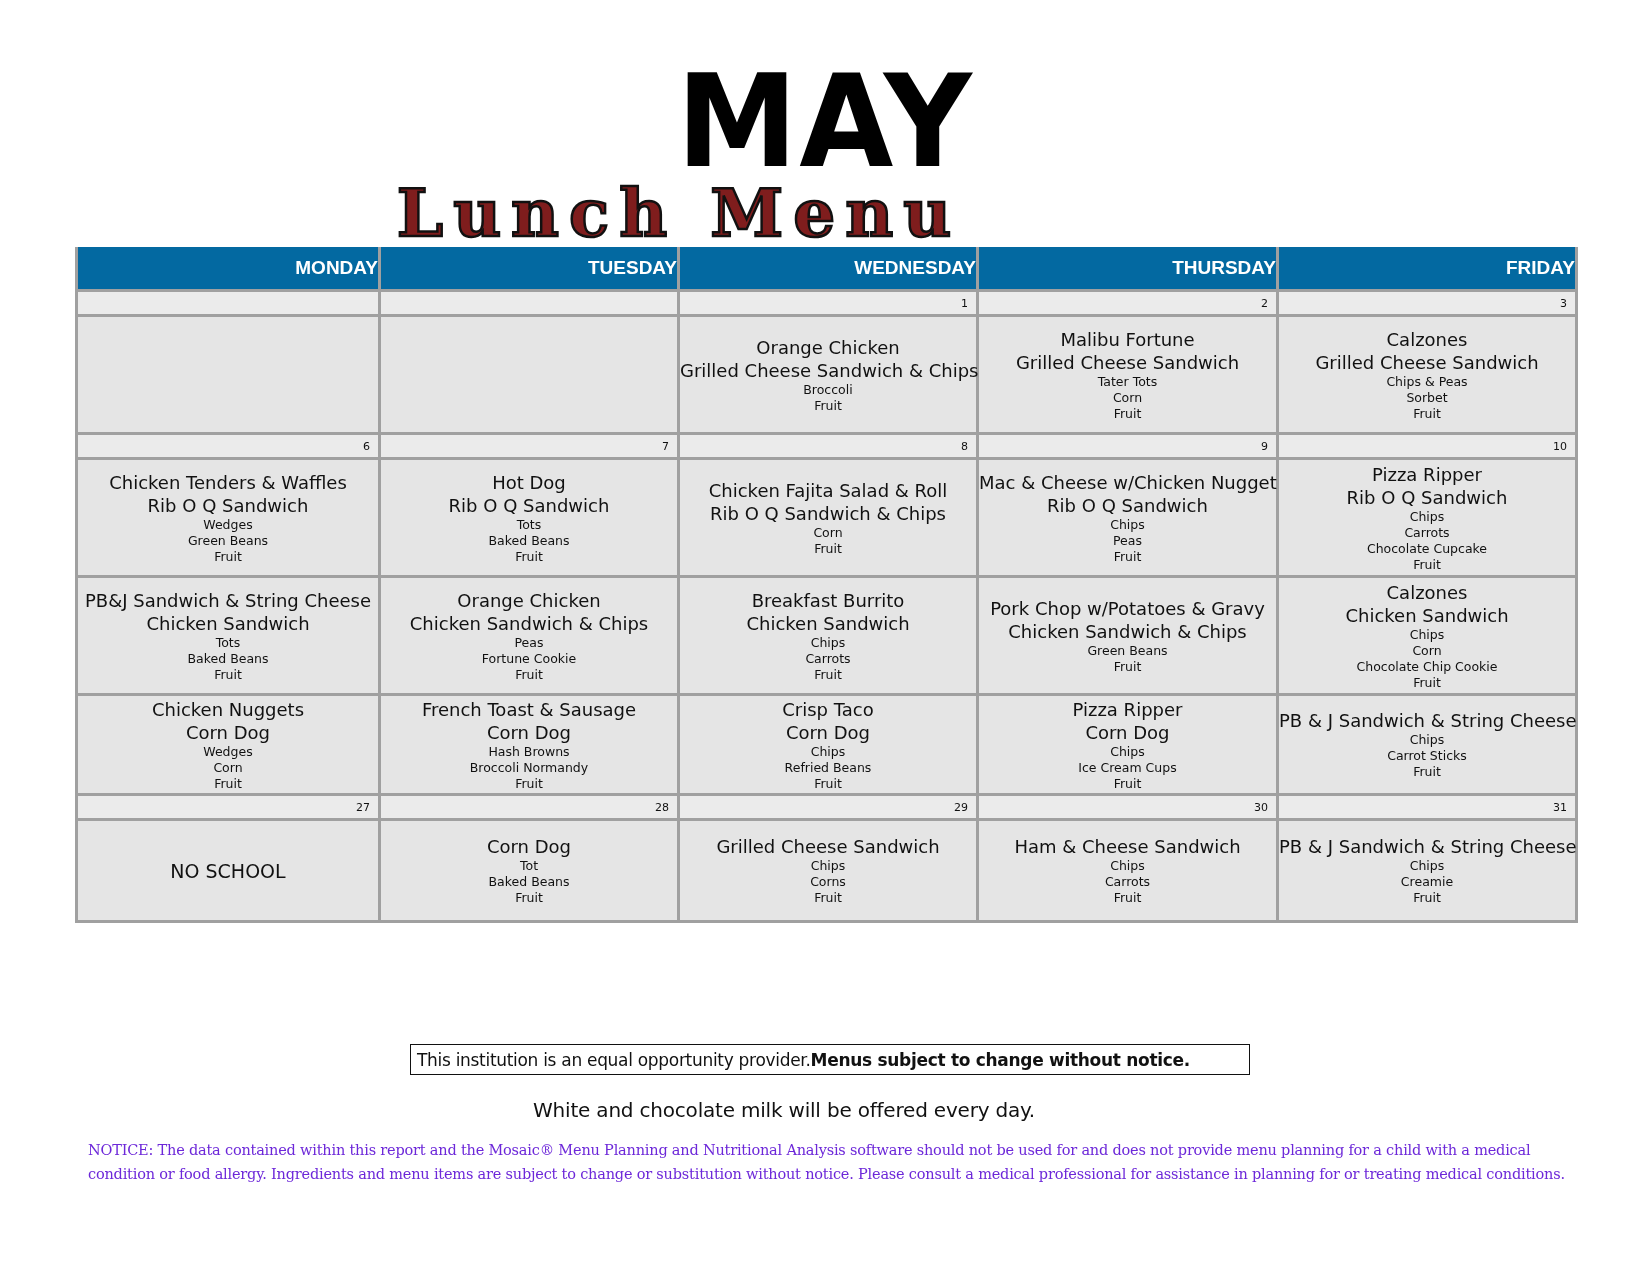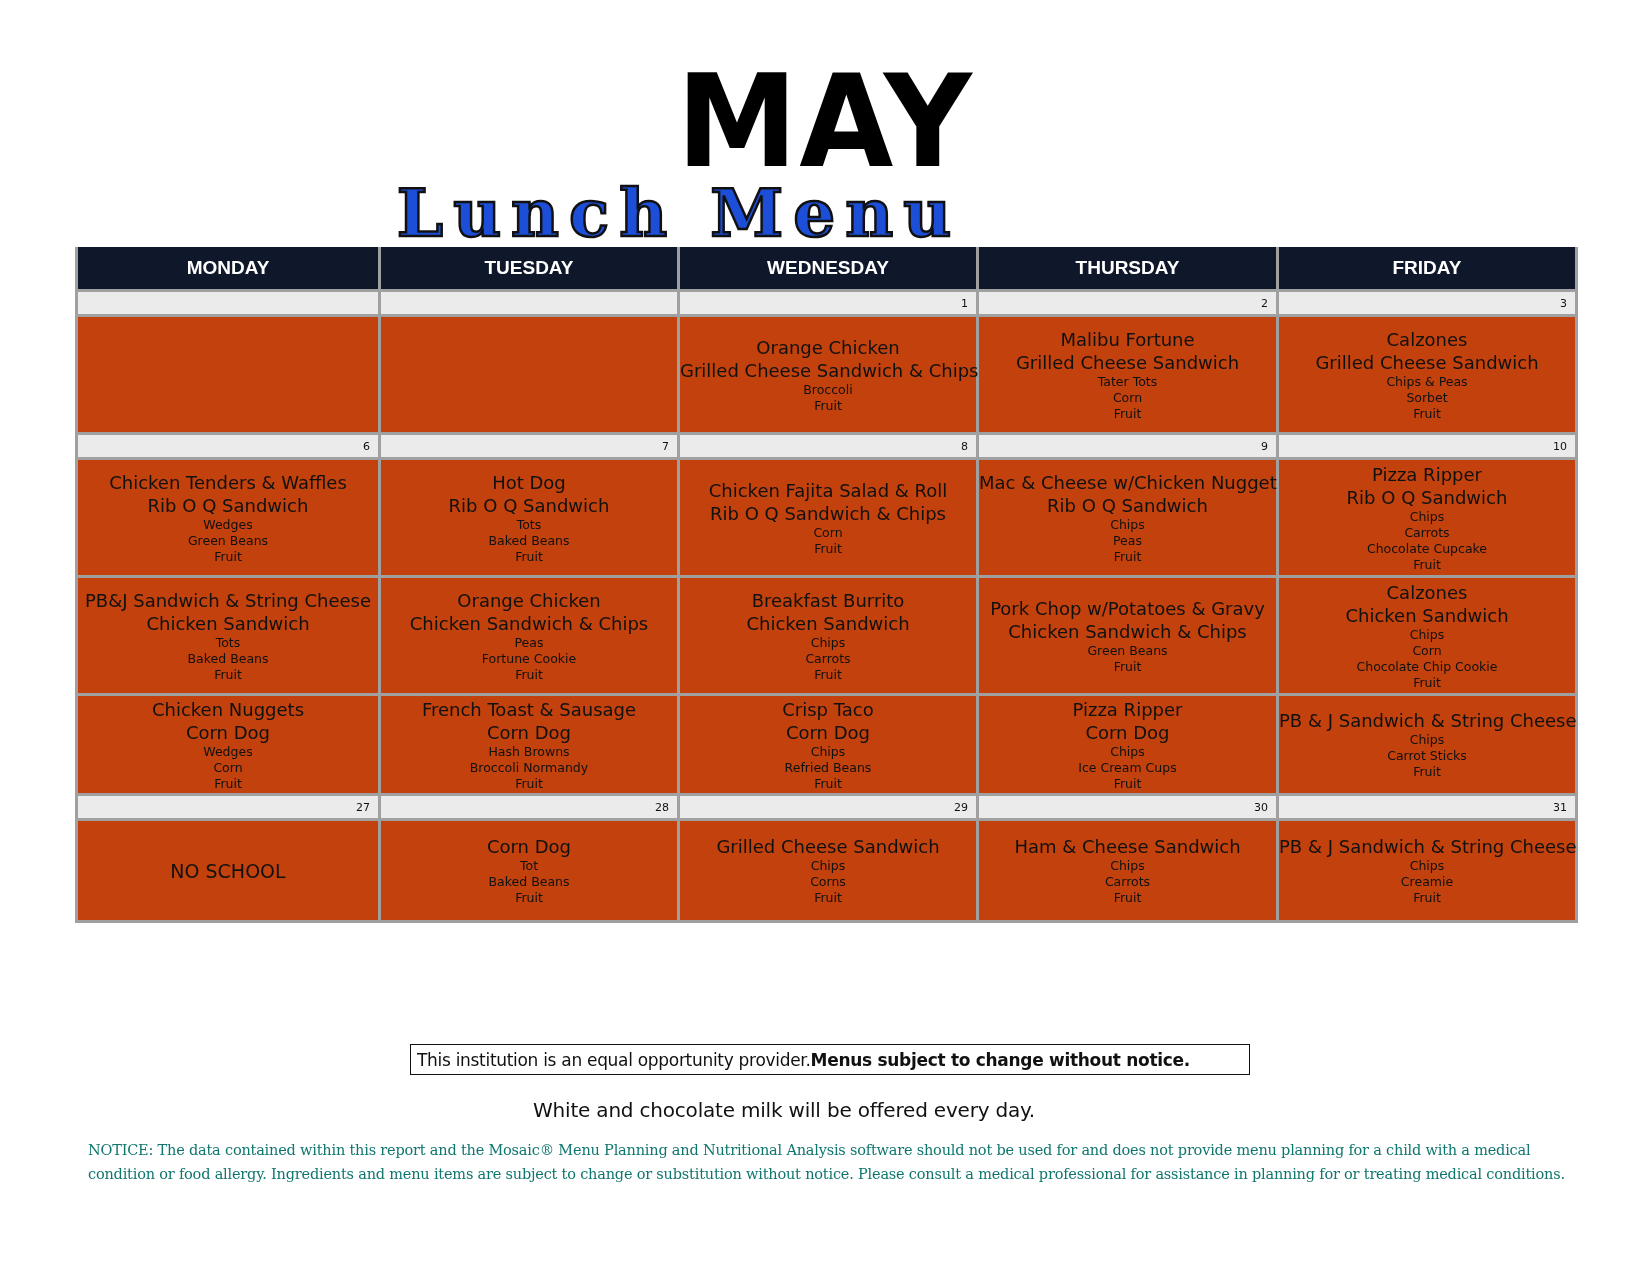--- a/index.html
+++ b/index.html
@@ -7,40 +7,40 @@
 
   .title-may {
     position: absolute; left: 0; width: 1650px; top: 62px; text-align: center;
     font-family: "DejaVu Sans", sans-serif; font-weight: bold; font-size: 128px; line-height: 120px;
     letter-spacing: 2px; color: #000;
     transform: scaleX(0.95);
   }
   .title-lunch {
     position: absolute; left: 0; width: 1358px; top: 180px; text-align: center;
     font-family: "DejaVu Serif", serif; font-weight: bold; font-size: 66px; line-height: 66px;
-    letter-spacing: 10px; color: #1d4ed8;
+    letter-spacing: 10px; color: #7f1d1d;
     -webkit-text-stroke: 2.5px #111;
   }
 
   .calendar {
     position: absolute; left: 75px; top: 247px; width: 1500px;
     border-collapse: collapse; table-layout: fixed;
   }
   .calendar th {
-    background: #0f172a; color: #ffffff; height: 42px; padding: 0;
+    background: #0369a1; color: #ffffff; height: 42px; padding: 0;
     font-family: "Liberation Sans", sans-serif; font-weight: bold; font-size: 19px;
-    border-left: 3px solid #a0a0a0; border-right: 3px solid #a0a0a0;
+    border-left: 3px solid #a0a0a0; border-right: 3px solid #a0a0a0; text-align: right;
   }
   .calendar td { border: 3px solid #a0a0a0; padding: 0; }
   .date-cell {
     background: #ebebeb; height: 22px; text-align: right; padding-right: 8px !important;
     font-family: "DejaVu Sans", sans-serif; font-size: 11px; vertical-align: middle;
   }
   .menu-cell {
-    background: #c2410c; text-align: center; vertical-align: middle;
+    background: #e5e5e5; text-align: center; vertical-align: middle;
     font-family: "DejaVu Sans", sans-serif;
   }
   .row-h1 { height: 118px; }
   .row-h2 { height: 118px; }
   .row-h3 { height: 118px; }
   .row-h4 { height: 100px; }
   .row-h5 { height: 102px; }
   .entree { font-size: 18px; line-height: 23px; color: #111; white-space: nowrap; }
   .side { font-size: 12.5px; line-height: 16px; color: #111; white-space: nowrap; }
   .noschool { font-size: 19px; color: #111; }
@@ -52,21 +52,21 @@
     font-family: "DejaVu Sans", sans-serif; font-size: 17px; white-space: nowrap;
     letter-spacing: -0.3px;
   }
   .notice-box .bold { font-weight: bold; font-family: "DejaVu Sans", sans-serif; margin-left: 0; }
   .milk {
     position: absolute; left: 0; width: 1568px; top: 1098px; text-align: center;
     font-family: "DejaVu Sans", sans-serif; font-size: 20px; letter-spacing: -0.2px;
   }
   .disclaimer {
     position: absolute; left: 88px; top: 1138px; width: 1480px;
-    font-family: "DejaVu Serif", serif; font-size: 14.5px; line-height: 24px; color: #0f766e;
+    font-family: "DejaVu Serif", serif; font-size: 14.5px; line-height: 24px; color: #6d28d9;
     letter-spacing: -0.2px;
   }
 </style>
 </head>
 <body>
 
 <div class="title-may">MAY</div>
 <div class="title-lunch">Lunch Menu</div>
 
 <table class="calendar">

